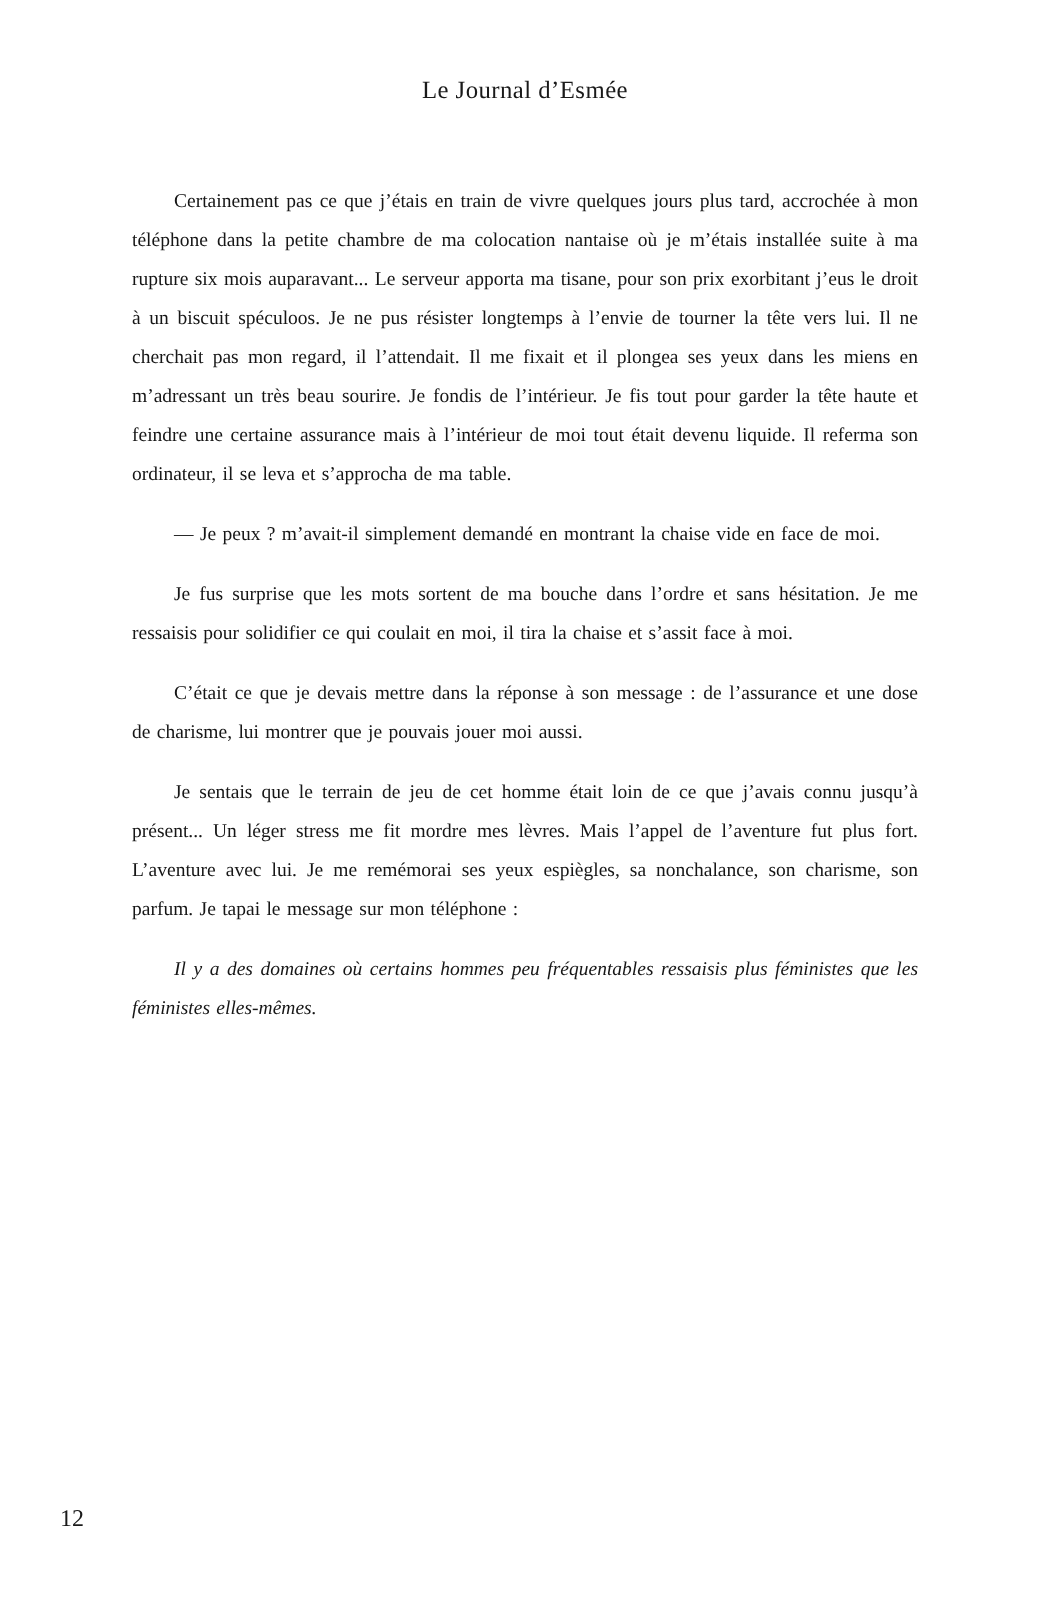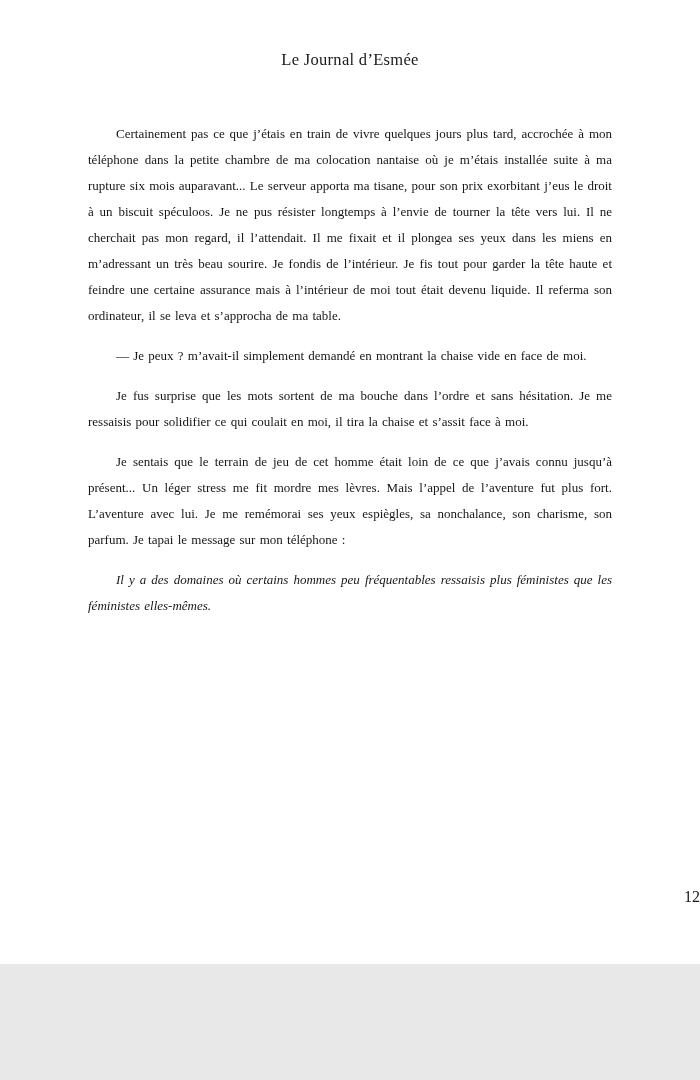--- a/index.html
+++ b/index.html
@@ -3,21 +3,21 @@
 <meta charset="utf-8">
 <style>
   html, body {
     margin: 0;
     padding: 0;
     background: #e8e8e8;
   }
   .page {
     position: relative;
     width: 700px;
-    height: 964px;
+    height: 1080px;
     margin: 0 auto;
     background: #ffffff;
     font-family: "Liberation Serif", "DejaVu Serif", serif;
     color: #111111;
     box-sizing: border-box;
     overflow: hidden;
   }
   .running-head {
     position: absolute;
     top: 50px;
@@ -44,35 +44,37 @@
     color: #161616;
   }
   .text-block p.italic {
     font-style: italic;
   }
   .page-number {
     position: absolute;
     bottom: 58px;
     left: 0;
     right: 0;
-    text-align: right;
+    text-align: left;
     font-size: 16px;
     color: #1a1a1a;
+    padding-left: 40px;
   }
 </style>
 </head>
 <body>
 
 <div class="page">
 
   <div class="running-head">Le Journal d’Esmée</div>
 
   <div class="text-block">
     <p>Certainement pas ce que j’étais en train de vivre quelques jours plus tard, accrochée à mon téléphone dans la petite chambre de ma colocation nantaise où je m’étais installée suite à ma rupture six mois auparavant... Le serveur apporta ma tisane, pour son prix exorbitant j’eus le droit à un biscuit spéculoos. Je ne pus résister longtemps à l’envie de tourner la tête vers lui. Il ne cherchait pas mon regard, il l’attendait. Il me fixait et il plongea ses yeux dans les miens en m’adressant un très beau sourire. Je fondis de l’intérieur. Je fis tout pour garder la tête haute et feindre une certaine assurance mais à l’intérieur de moi tout était devenu liquide. Il referma son ordinateur, il se leva et s’approcha de ma table.</p>
     <p>— Je peux ? m’avait-il simplement demandé en montrant la chaise vide en face de moi.</p>
     <p>Je fus surprise que les mots sortent de ma bouche dans l’ordre et sans hésitation. Je me ressaisis pour solidifier ce qui coulait en moi, il tira la chaise et s’assit face à moi.</p>
+    <p>C’était ce que je devais mettre dans la réponse à son message : de l’assurance et une dose de charisme, lui montrer que je pouvais jouer moi aussi.</p>
     <p>Je sentais que le terrain de jeu de cet homme était loin de ce que j’avais connu jusqu’à présent... Un léger stress me fit mordre mes lèvres. Mais l’appel de l’aventure fut plus fort. L’aventure avec lui. Je me remémorai ses yeux espiègles, sa nonchalance, son charisme, son parfum. Je tapai le message sur mon téléphone :</p>
     <p class="italic">Il y a des domaines où certains hommes peu fréquentables ressaisis plus féministes que les féministes elles-mêmes.</p>
   </div>
 
   <div class="page-number">12</div>
 
 </div>
 
 </body></html>

